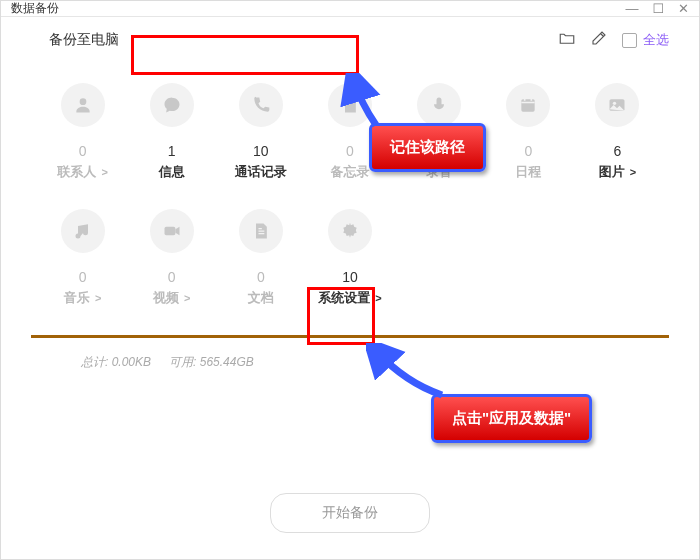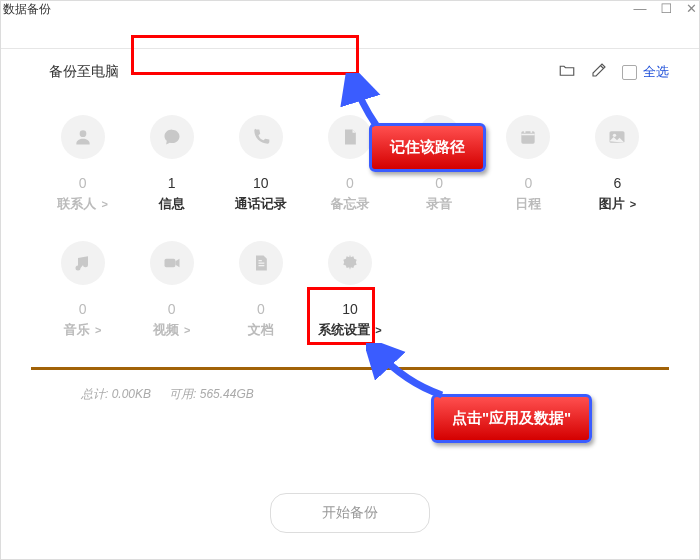--- a/index.html
+++ b/index.html
@@ -6,24 +6,24 @@
   body {
     font-family: "Microsoft YaHei", "PingFang SC", sans-serif;
     background: #fff;
     width: 700px;
     height: 560px;
     overflow: hidden;
     position: relative;
     border: 1px solid #dcdcdc;
   }
   .titlebar {
-    height: 48px;
+    height: 16px;
     display: flex;
-    align-items: flex-start;
-    padding: 0 2px;
+    align-items: center;
+    padding: 0 10px;
     border-bottom: 1px solid #e6e6e6;
     font-size: 12px;
     color: #333;
   }
   .titlebar .title { flex: 1; }
   .titlebar .win-controls { display: flex; gap: 14px; color: #888; font-size: 13px; }
   .titlebar .win-controls span { cursor: pointer; }
   .pathbar {
     display: flex;
     align-items: center;
@@ -45,21 +45,21 @@
   .path-highlight {
     position: absolute;
     top: 34px; left: 130px;
     width: 228px; height: 40px;
     border: 3px solid #ff0000;
     pointer-events: none;
   }
   .pathbar .spacer { flex: 1; }
   .path-icons { display: flex; gap: 14px; color: #555; }
   .path-icons svg { width: 18px; height: 18px; stroke: #555; fill: none; stroke-width: 1.5; }
-  .checkbox-wrap { display: flex; align-items: center; gap: 6px; margin-left: 14px; font-size: 13px; color: #1d4ed8; }
+  .checkbox-wrap { display: flex; align-items: center; gap: 6px; margin-left: 14px; font-size: 13px; color: #8b5cf6; }
   .checkbox {
     width: 15px; height: 15px; border: 1.5px solid #aaa; border-radius: 2px; background:#fff;
   }
   .grid {
     padding: 20px 40px 0 40px;
   }
   .row {
     display: grid;
     grid-template-columns: repeat(7, 1fr);
     gap: 6px;

